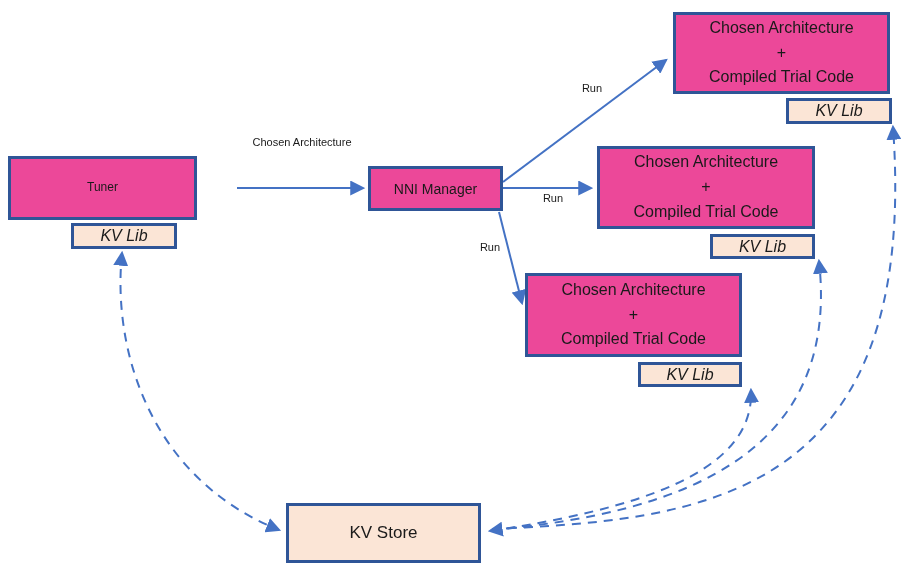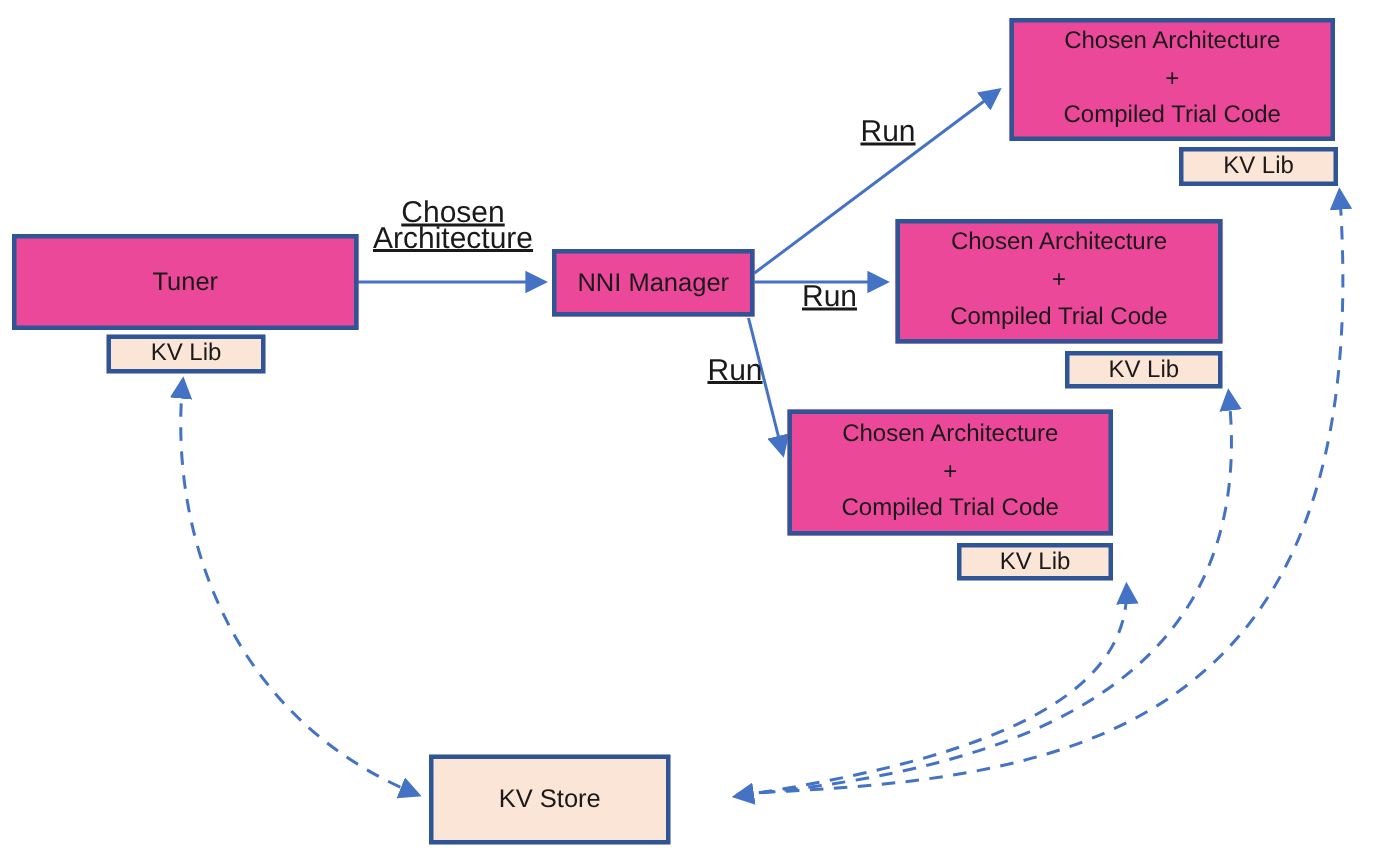--- a/index.html
+++ b/index.html
@@ -18,43 +18,42 @@
     display:flex;
     flex-direction:column;
     align-items:center;
     justify-content:center;
     text-align:center;
     color:#1a1a1a;
   }
   .box-blue{background:#ec4899;}
   .box-peach{background:#fbe5d6;}
 
-  .tuner{left:8px;top:156px;width:231px;height:64px;font-size:17px;line-height:1.45;}
+  .tuner{left:8px;top:156px;width:189px;height:64px;font-size:12px;line-height:1.45;}
   .tuner-kv{left:71px;top:223px;width:106px;height:26px;font-size:16px;}
-  .nni{left:368px;top:166px;width:135px;height:45px;font-size:17px;}
+  .nni{left:368px;top:166px;width:135px;height:45px;font-size:14px;}
 
   .trial{font-size:16px;line-height:1.55;}
   .trial-top{left:673px;top:12px;width:217px;height:82px;}
   .trial-mid{left:597px;top:146px;width:218px;height:83px;}
   .trial-bot{left:525px;top:273px;width:217px;height:84px;}
 
-  .kv{font-size:16px;}
+  .kv{font-size:16px;font-style:italic;}
   .kv-top{left:786px;top:98px;width:106px;height:26px;}
   .kv-mid{left:710px;top:234px;width:105px;height:25px;}
   .kv-bot{left:638px;top:362px;width:104px;height:25px;}
 
-  .kv-store{left:286px;top:503px;width:161px;height:60px;font-size:17px;}
+  .kv-store{left:286px;top:503px;width:195px;height:60px;font-size:17px;}
 
   .edge-label{
     position:absolute;
     color:#1a1a1a;
-    font-size:20px;
+    font-size:11px;
     line-height:17px;
     text-align:center;
-    text-decoration:underline;
   }
   .lbl-chosen{left:240px;top:134px;width:124px;}
   .lbl-run-top{left:570px;top:80px;width:44px;}
   .lbl-run-mid{left:531px;top:190px;width:44px;}
   .lbl-run-bot{left:468px;top:239px;width:44px;}
 </style>
 </head>
 <body>
 
 <div id="canvas">

